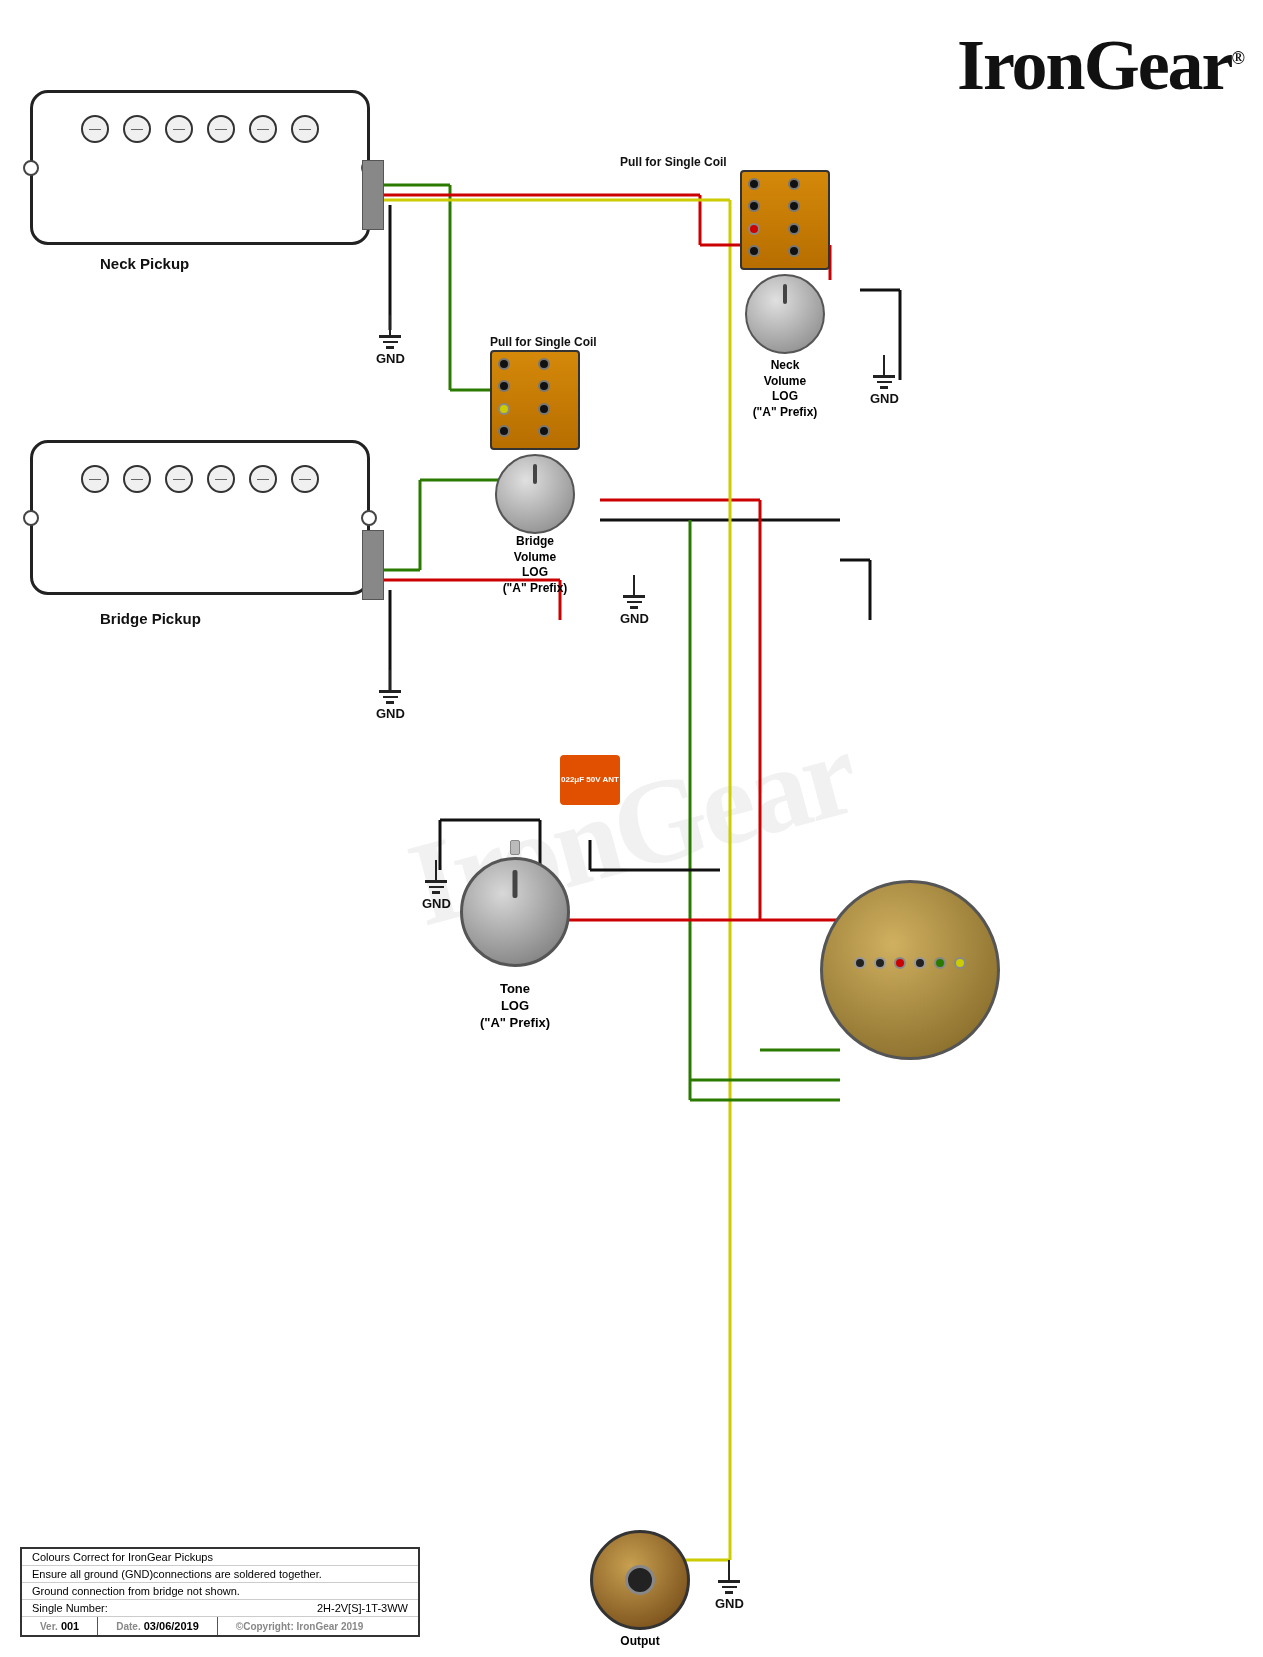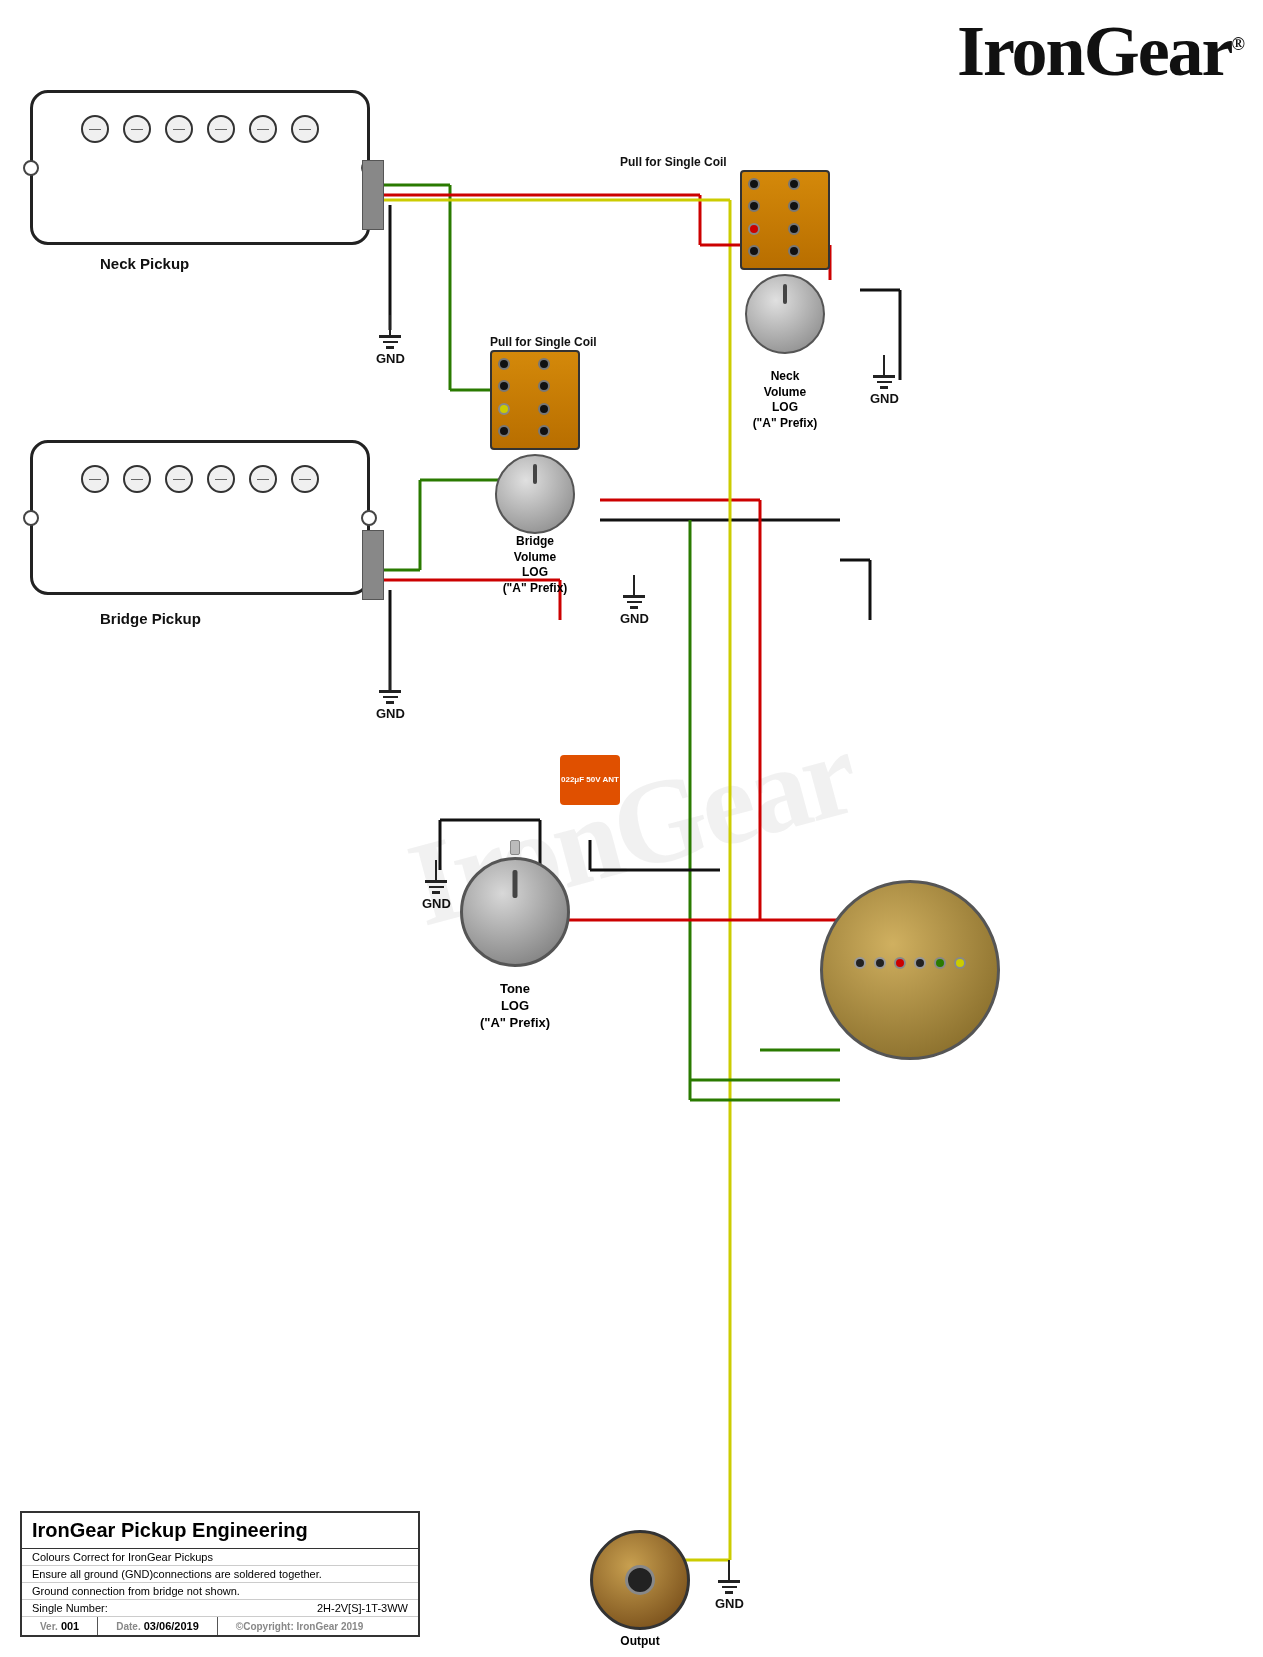--- a/index.html
+++ b/index.html
@@ -8,21 +8,21 @@
       height: 1657px;
       background: #ffffff;
       font-family: Arial, sans-serif;
       overflow: hidden;
       position: relative;
     }
 
     
     .logo-area {
       position: absolute;
-      top: 10px;
+      top: 24px;
       right: 20px;
       font-size: 72px;
       font-weight: bold;
       color: #111;
       font-family: Georgia, serif;
       letter-spacing: -2px;
     }
     .logo-area .registered {
       font-size: 18px;
       vertical-align: super;
@@ -358,21 +358,21 @@
     <div style="width:12px;height:12px;border-radius:50%;background:#111;border:2px solid #777;"></div>
     <div style="width:12px;height:12px;border-radius:50%;background:#111;border:2px solid #777;"></div>
     <div style="width:12px;height:12px;border-radius:50%;background:#cc0000;border:2px solid #888;"></div>
     <div style="width:12px;height:12px;border-radius:50%;background:#111;border:2px solid #777;"></div>
     <div style="width:12px;height:12px;border-radius:50%;background:#111;border:2px solid #777;"></div>
     <div style="width:12px;height:12px;border-radius:50%;background:#111;border:2px solid #777;"></div>
   </div>
   <div style="width:80px;height:80px;border-radius:50%;background:radial-gradient(circle at 38% 32%,#e0e0e0,#808080);border:2.5px solid #555;margin:4px auto 0;position:relative;">
     <div style="position:absolute;width:4px;height:20px;background:#444;top:8px;left:50%;transform:translateX(-50%);border-radius:2px;"></div>
   </div>
-  <div style="text-align:center;font-size:12px;font-weight:bold;margin-top:15px;line-height:1.3;">Neck<br>Volume<br>LOG<br>("A" Prefix)</div>
+  <div style="text-align:center;font-size:12px;font-weight:bold;margin-top:4px;line-height:1.3;">Neck<br>Volume<br>LOG<br>("A" Prefix)</div>
 </div>
 <div style="position:absolute;top:155px;left:620px;font-size:12px;font-weight:bold;color:#111;z-index:5;">Pull for Single Coil</div>
 
 <div class="gnd-symbol" style="left:870px;top:355px;">
   <div class="gnd-line"></div>
   <div class="gnd-bars">
     <div class="gnd-bar" style="width:22px;"></div>
     <div class="gnd-bar" style="width:15px;"></div>
     <div class="gnd-bar" style="width:8px;"></div>
   </div>
@@ -433,21 +433,20 @@
   <div class="gnd-line"></div>
   <div class="gnd-bars">
     <div class="gnd-bar" style="width:22px;"></div>
     <div class="gnd-bar" style="width:15px;"></div>
     <div class="gnd-bar" style="width:8px;"></div>
   </div>
   <div class="gnd-label">GND</div>
 </div>
 
 <div class="info-box">
-  <div class="title-row">IronGear Pickup Engineering</div>
   <div class="info-row">Colours Correct for IronGear Pickups</div>
   <div class="info-row">Ensure all ground (GND)connections are soldered together.</div>
   <div class="info-row">Ground connection from bridge not shown.</div>
   <div class="info-row drawing">
     <span>Single Number:</span>
     <span>2H-2V[S]-1T-3WW</span>
   </div>
   <div class="bottom-row">
     <div class="bottom-cell">
       <span>Ver.</span>

